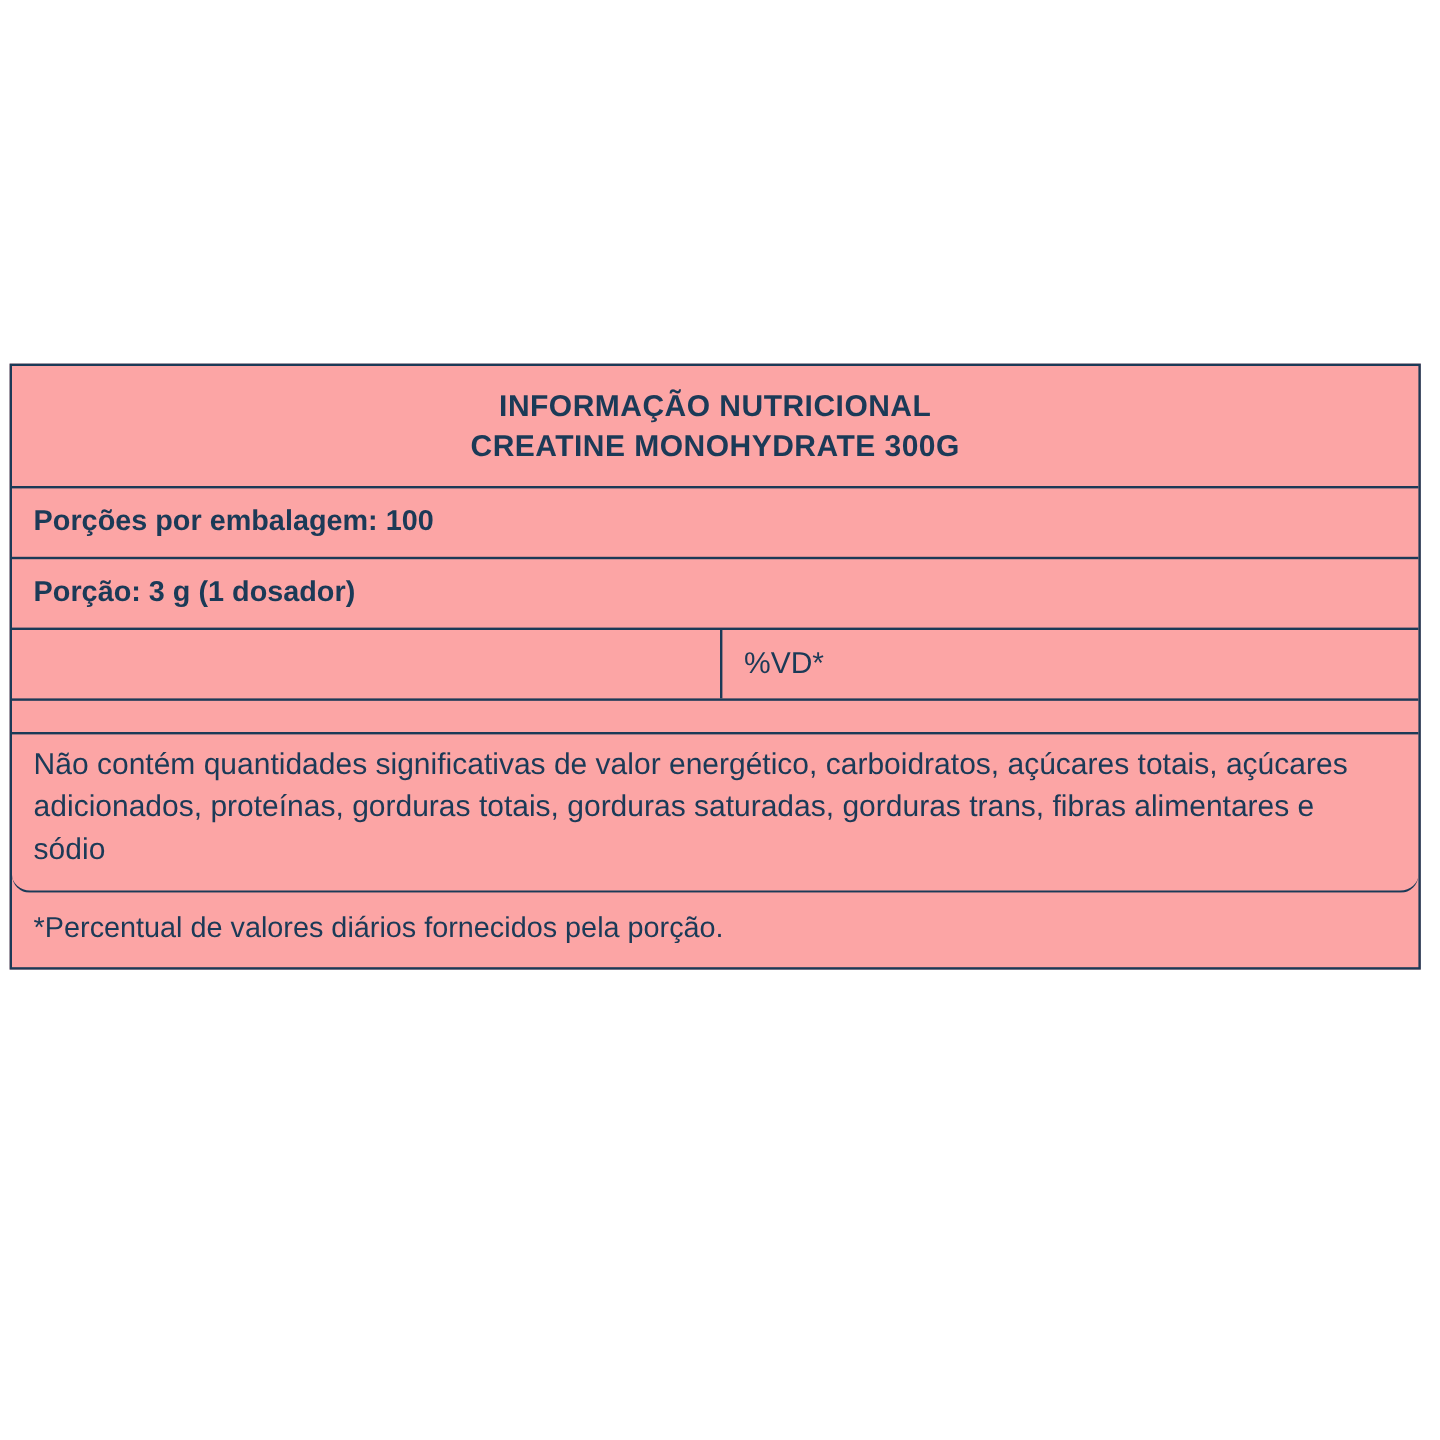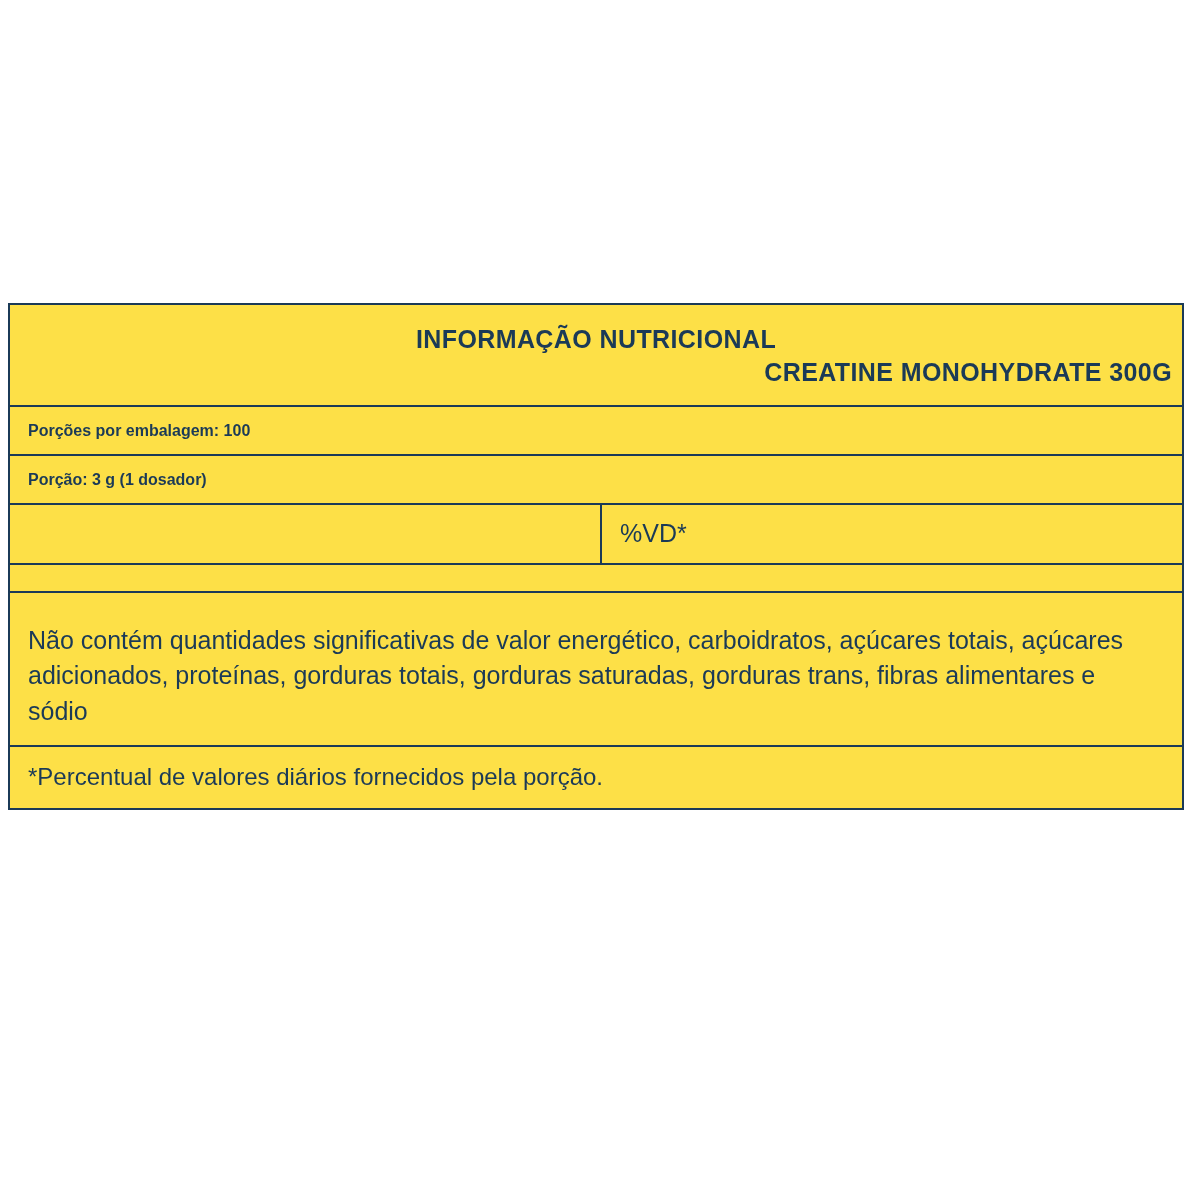--- a/index.html
+++ b/index.html
@@ -16,45 +16,45 @@
     overflow: hidden;
   }
 
   .label-wrap {
     position: absolute;
     left: 8px;
     top: 303px;
     width: 1176px;
     box-sizing: border-box;
     border: 2px solid #1b3a57;
-    background: #fde047;
+    background: #fca5a5;
   }
 
   .row {
     border-bottom: 2px solid #1b3a57;
     box-sizing: border-box;
   }
   .row:last-child {
     border-bottom: none;
   }
 
   .title-row {
     text-align: center;
     padding: 18px 10px 16px 10px;
     font-weight: bold;
     letter-spacing: 0.4px;
     font-size: 25px;
     line-height: 1.32;
   }
   .title-row .t1 { display: block; }
-  .title-row .t2 { display: block; text-align: right; }
+  .title-row .t2 { display: block; }
 
   .bold-row {
     font-weight: bold;
-    font-size: 16px;
+    font-size: 24px;
     padding: 14px 16px 14px 18px;
     line-height: 1.2;
   }
 
   .grid-row {
     display: flex;
     align-items: stretch;
   }
   .grid-row .c1 {
     flex: 0 0 592px;
@@ -76,21 +76,22 @@
     flex: 1 1 auto;
     padding: 13px 16px 13px 18px;
     box-sizing: border-box;
     font-size: 25px;
     line-height: 1.25;
   }
 
   .note-row {
     font-size: 25px;
     line-height: 1.42;
-    padding: 30px 22px 16px 18px;
+    padding: 8px 22px 16px 18px;
+    border-radius: 15px;
   }
 
   .footnote-row {
     font-size: 24px;
     line-height: 1.3;
     padding: 14px 16px 16px 18px;
   }
 </style>
 </head>
 <body>

